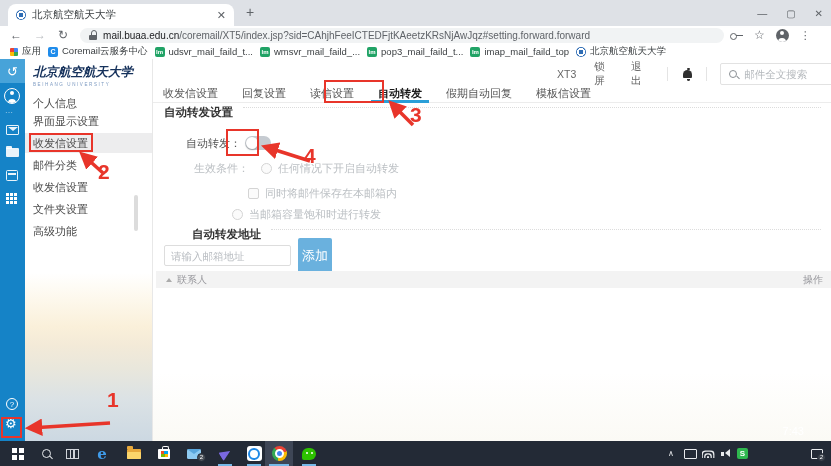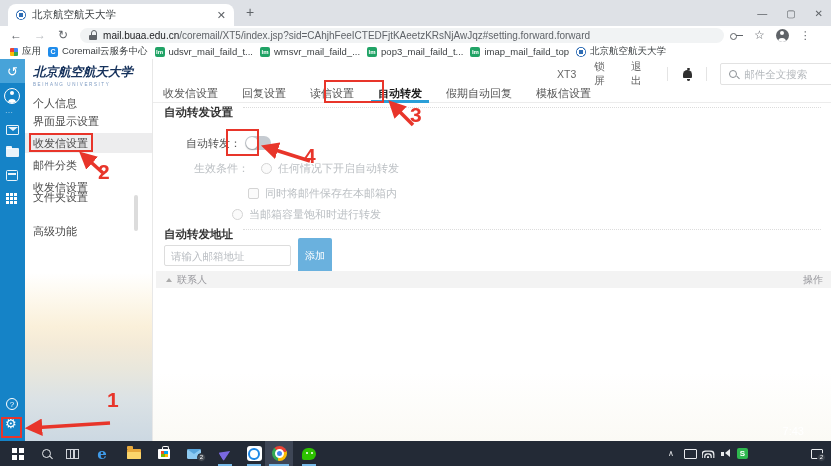--- a/index.html
+++ b/index.html
@@ -126,40 +126,40 @@
   .tabs { position:absolute; left:0; top:25px; right:0; height:19px; border-bottom:1px solid #ececec;
           display:flex; gap:14px; padding-left:5px; font-size:11px; color:#555; }
   .wtab { line-height:18px; padding:0 5px; position:relative; white-space:nowrap; }
   .wtab.active { font-weight:bold; color:#1a1a1a; }
   .wtab.active::after { content:''; position:absolute; left:-2px; right:-2px; bottom:-1px; height:3px;
                         background:#2a9fd8; }
 
   .sec-h { position:absolute; left:11px; right:10px; display:flex; align-items:flex-start;
            font-size:11.5px; font-weight:bold; color:#333; }
   .leader { flex:1; margin-left:10px; border-bottom:1px dotted #dcdcdc; transform:translateY(2px); }
-  .sec1 { top:46px; } .sec2 { top:168px; }
+  .sec1 { top:46px; } .sec2 { top:168px;margin-left:28px; }
 
   .row { position:absolute; font-size:11px; display:flex; align-items:center; }
   .r-toggle { left:33px; top:76px; height:16px; color:#555; }
   .toggle { width:26px; height:14px; background:#c6cbd1; border-radius:8px; position:relative; margin-left:4px; }
   .toggle::after { content:''; position:absolute; left:1px; top:1px; width:12px; height:12px;
                    background:#fff; border-radius:50%; box-shadow:0 1px 2px rgba(0,0,0,.25); }
   .dis { color:#bcc0c4; }
   .r-cond { left:23px; top:102px; height:14px; gap:6px;margin-left:18px; }
   .r-chk  { left:95px; top:127px; height:14px; gap:6px; }
   .r-rad2 { left:79px; top:148px; height:14px; gap:6px; }
   .radio { width:11px; height:11px; border:1px solid #d4d4d4; border-radius:50%; background:#fbfbfb; flex:0 0 auto; }
   .chk   { width:11px; height:11px; border:1px solid #d4d4d4; border-radius:2px; background:#fbfbfb; flex:0 0 auto; }
   .condlab { margin-right:6px; }
 
   .r-addr { left:11px; top:186px; height:21px; gap:7px;border-radius:8px; }
   .addr-input { width:127px; height:21px; border:1px solid #ddd; border-radius:2px; padding:0 6px;
                 font-size:10.5px; color:#333; outline:none; font-family:"Liberation Sans",sans-serif; }
   .addr-input::placeholder { color:#b9bdc2; }
-  .addbtn { width:34px; height:36px; background:#6ab1de; color:#fff; font-size:10px; border:none;
+  .addbtn { width:34px; height:36px; background:#6ab1de; color:#fff; font-size:13px; border:none;
             border-radius:2px; display:flex; align-items:center; justify-content:center; }
 
   .thead { position:absolute; left:3px; top:212px; right:0; height:17px; background:#f3f3f3;
            display:flex; align-items:center; padding:0 8px 0 10px; font-size:10px; color:#98989d; gap:5px; }
   .sort { width:0; height:0; border-left:3px solid transparent; border-right:3px solid transparent;
           border-bottom:4px solid #ababab; }
   .th-action { margin-left:auto; }
 
   
   .taskbar { position:absolute; left:0; bottom:0; right:0; height:25px; background:#232a36; z-index:40; }
@@ -309,21 +309,21 @@
   <div class="sidemenu">
     <div class="logo">
       <div class="logo-cn">北京航空航天大学</div>
       <div class="logo-en">BEIHANG UNIVERSITY</div>
     </div>
     <div class="mitem" style="top:34px">个人信息</div>
     <div class="mitem" style="top:52px">界面显示设置</div>
     <div class="mitem active" style="top:74px">收发信设置</div>
     <div class="mitem" style="top:96px">邮件分类</div>
     <div class="mitem" style="top:118px">收发信设置</div>
-    <div class="mitem" style="top:128px">文件夹设置</div>
+    <div class="mitem" style="top:140px">文件夹设置</div>
     <div class="mitem" style="top:162px">高级功能</div>
     <div class="mscroll"></div>
   </div>
 
   <div class="content">
 
     <div class="topctl">
       <span class="toplink">XT3</span>
       <span class="toplink">锁屏</span>
       <span class="toplink">退出</span>

